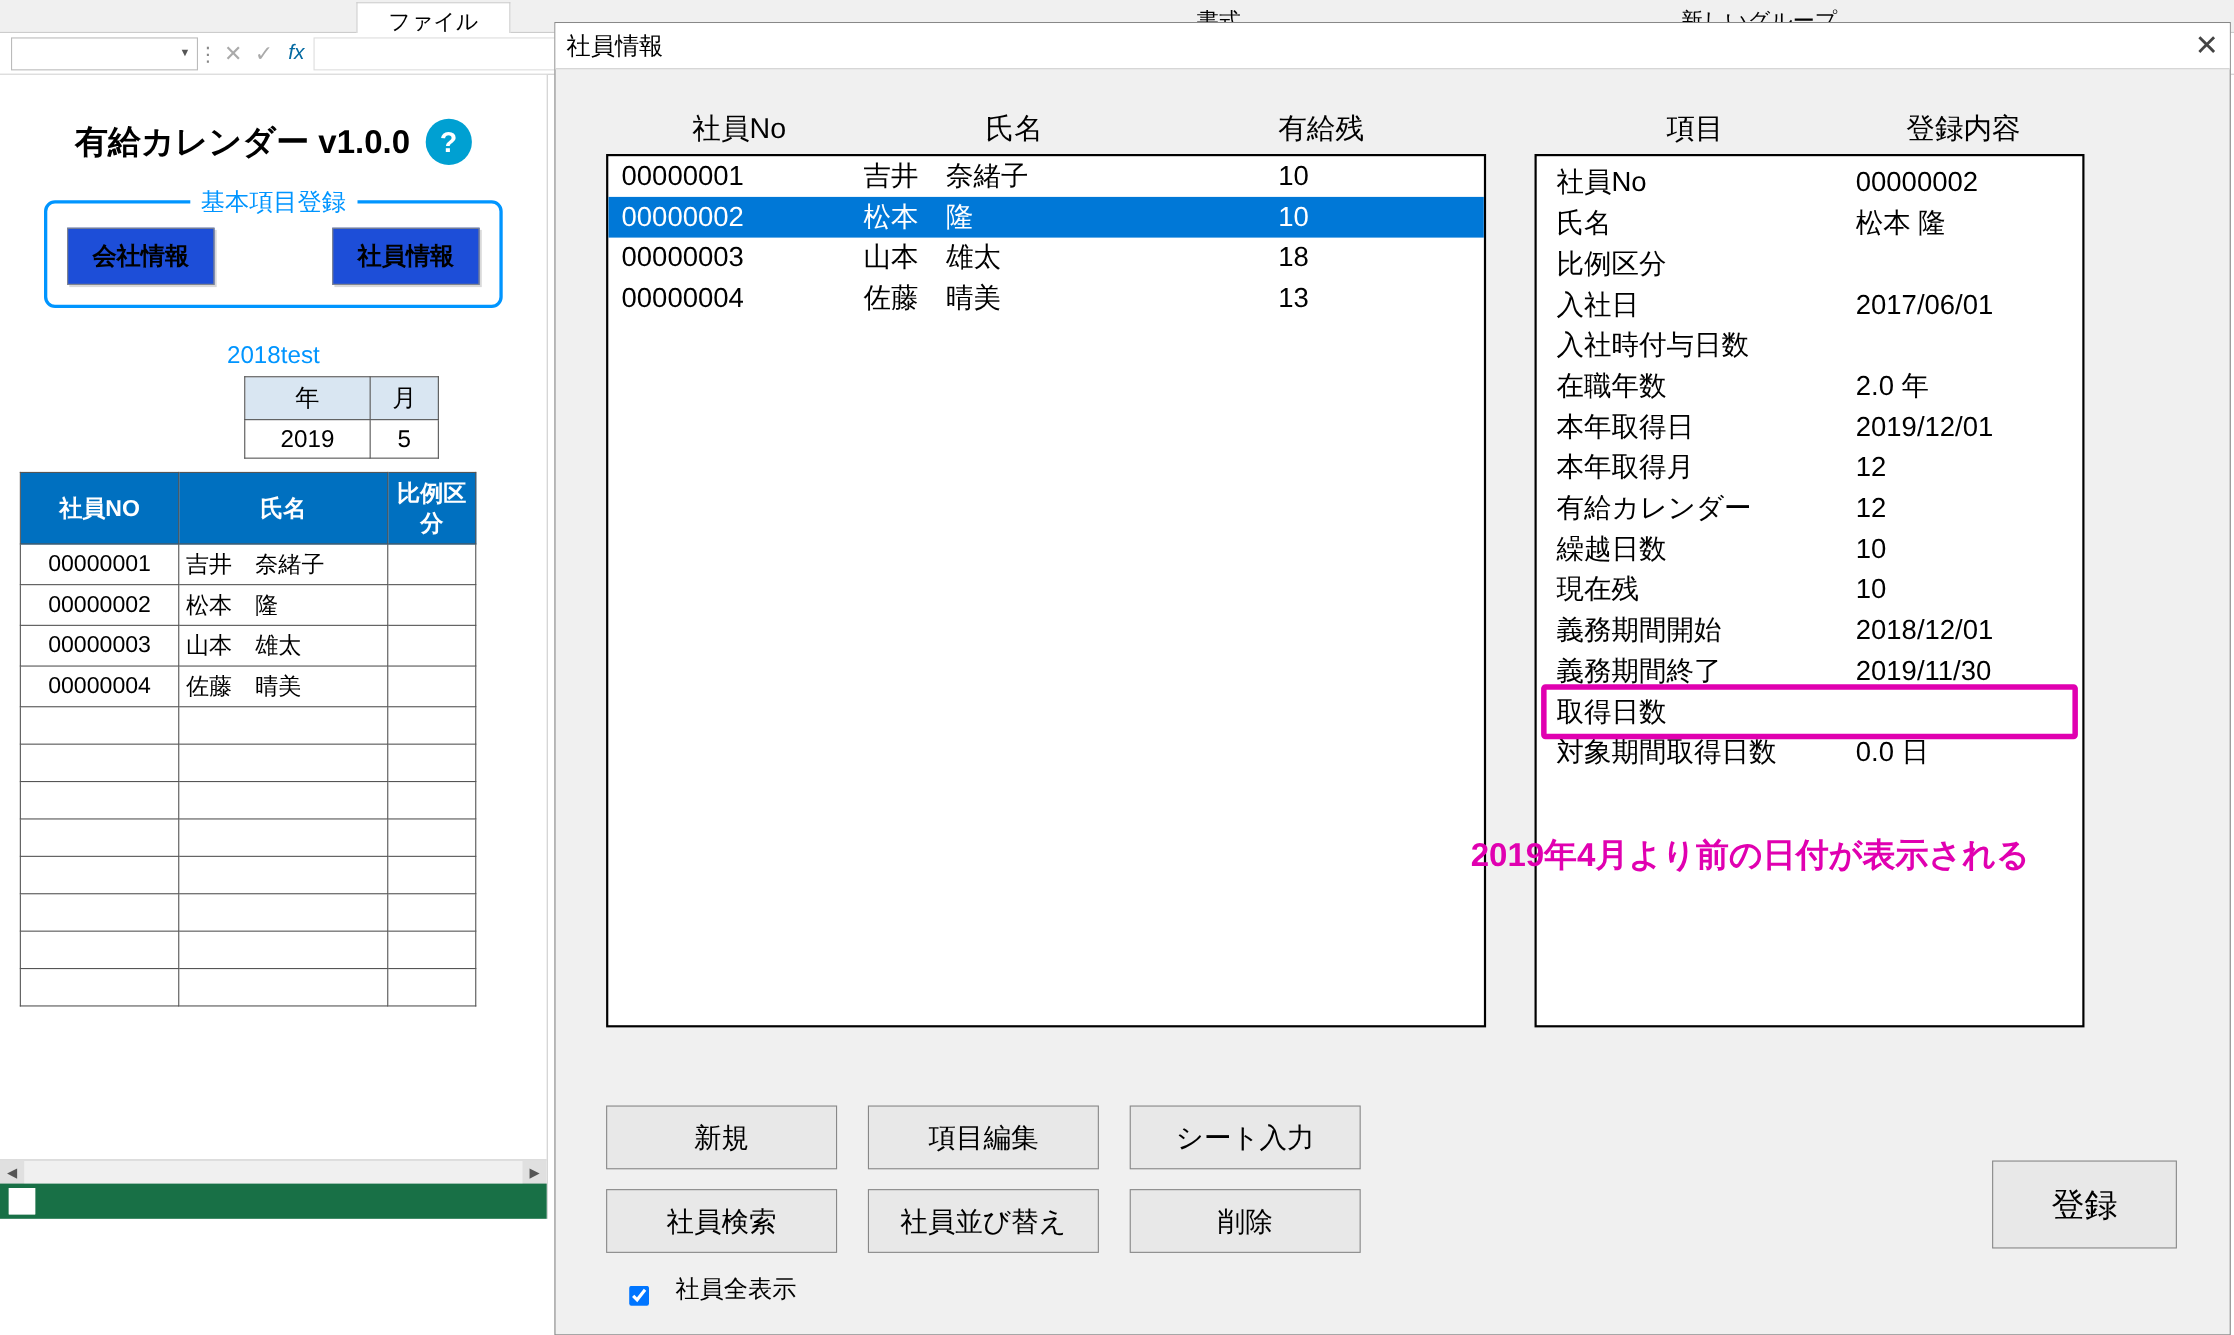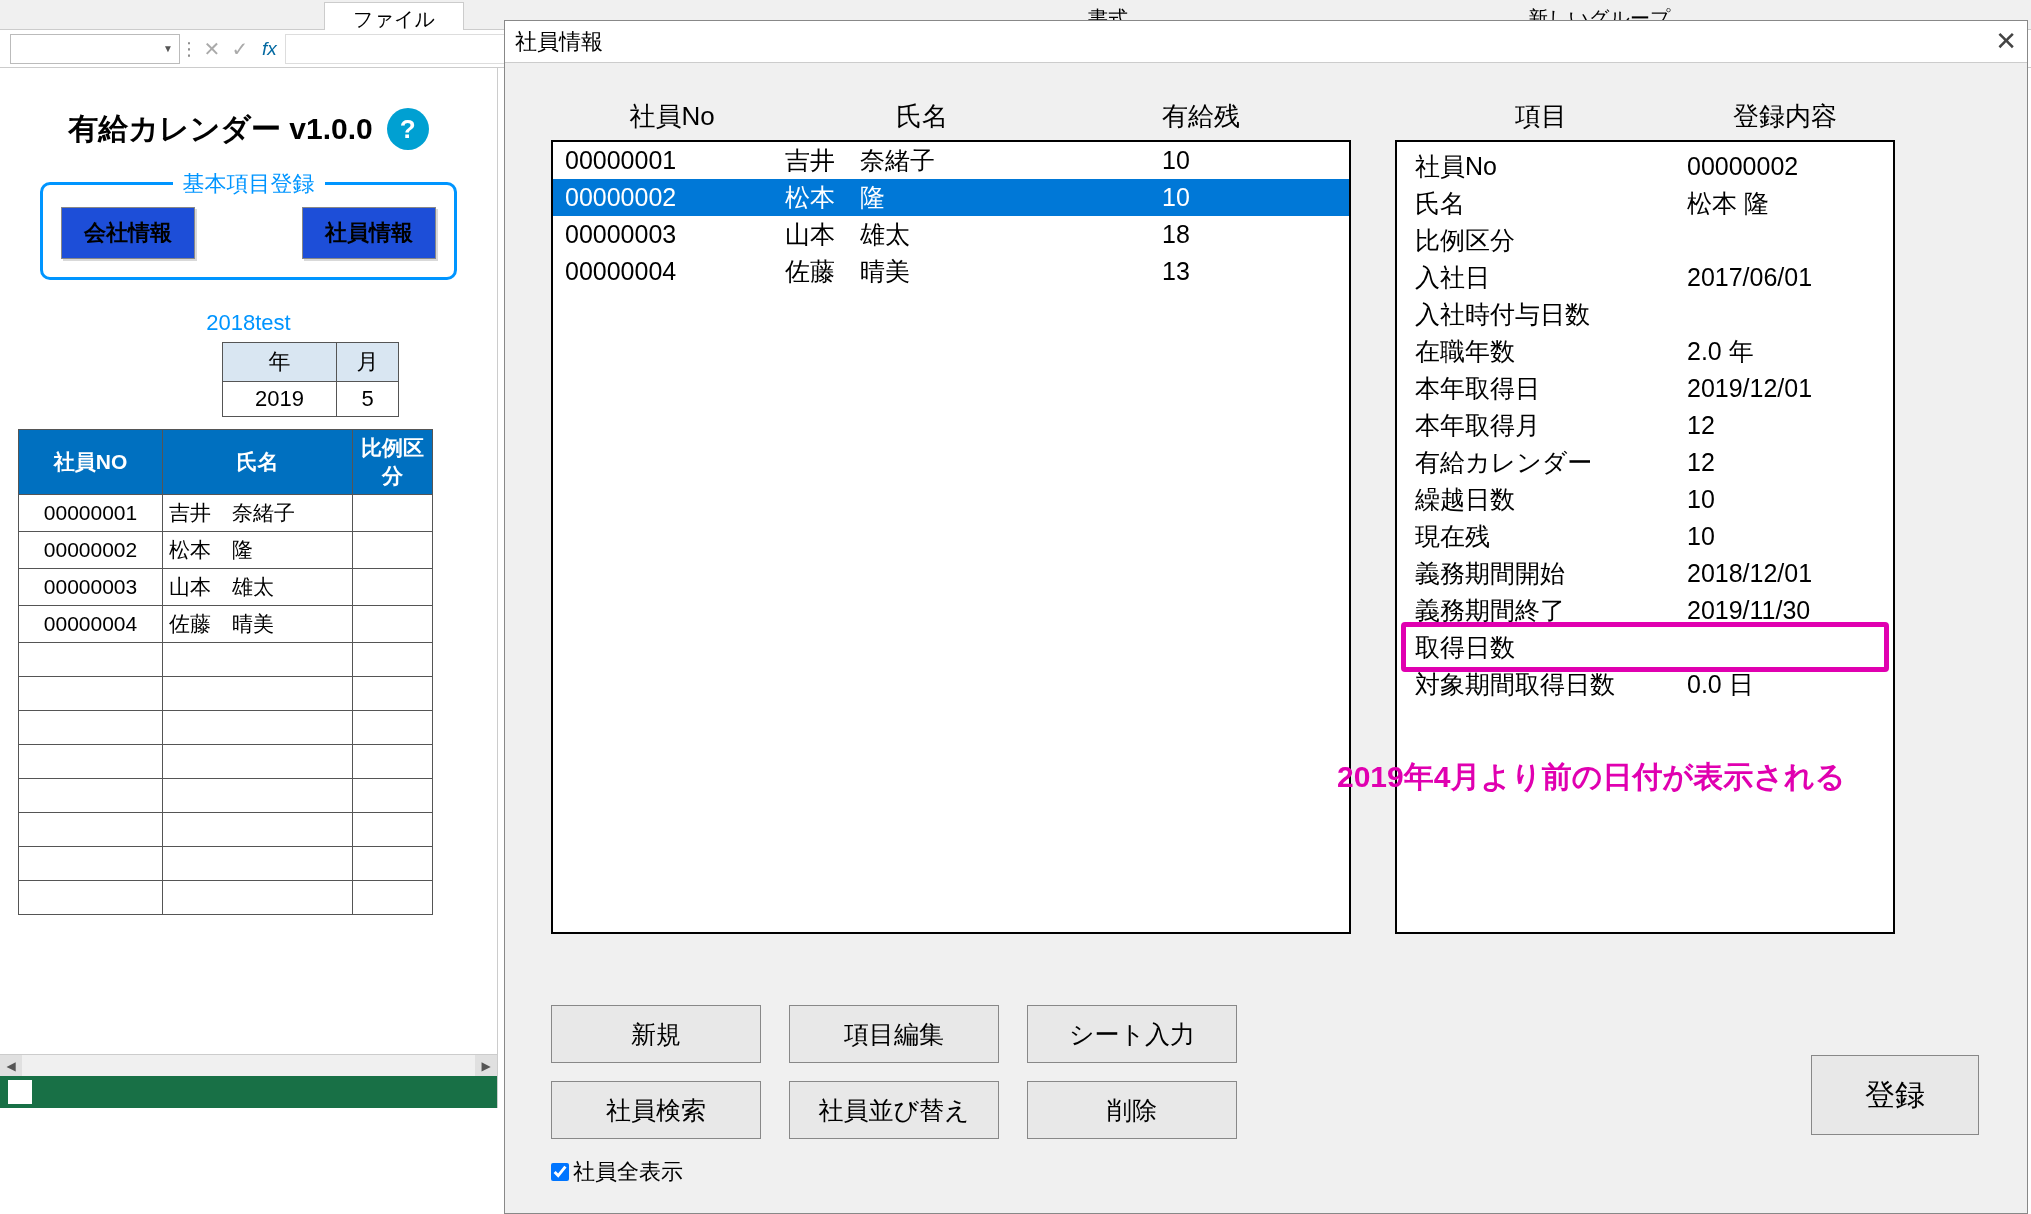--- a/index.html
+++ b/index.html
@@ -325,23 +325,24 @@
   height:80px;
   background:#e8e8e8;
   border:1px solid #888;
   font-size:30px;
   display:flex;
   align-items:center;
   justify-content:center;
 }
 .checkbox-row {
   display:flex;
-  align-items:center;
-  gap:4px;
+  align-items:flex-end;
+  gap:24px;
   font-size:22px;
+  margin-left:21px;
 }
 .checkbox-row input { width:18px; height:18px; }
 
 </style>
 </head>
 <body>
 
 <div class="ribbon">
   <div class="ribbon-tab file">ファイル</div>
   <div class="ribbon-tab format">書式</div>

